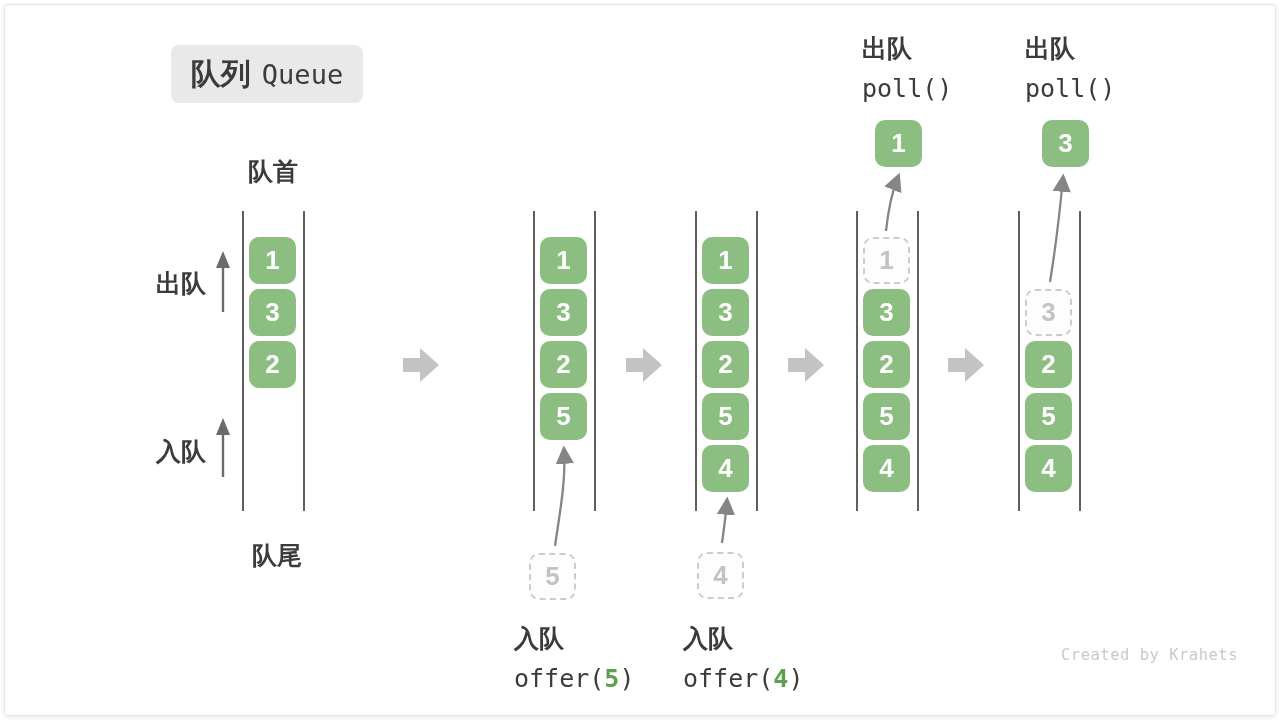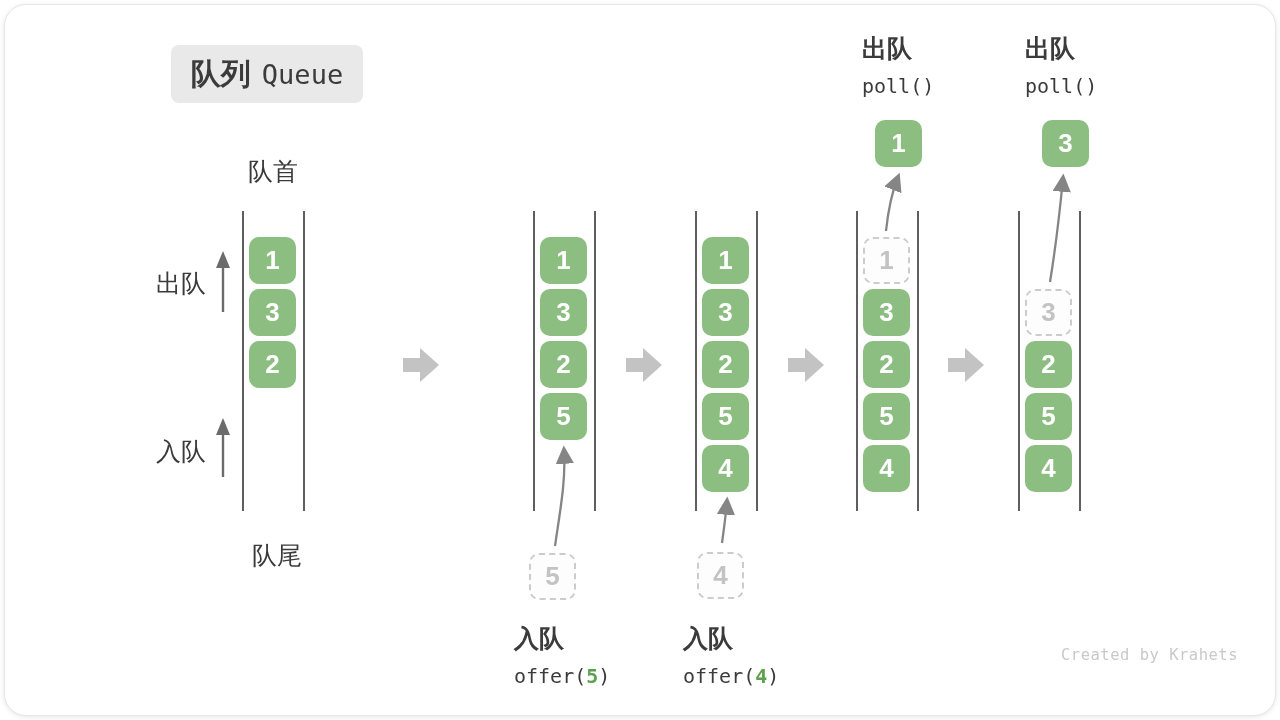--- a/index.html
+++ b/index.html
@@ -6,38 +6,38 @@
     margin: 0; padding: 0;
     width: 1280px; height: 720px;
     background: #ffffff;
     font-family: "Liberation Sans", sans-serif;
   }
   .card {
     position: absolute;
     left: 4px; top: 4px; right: 4px; bottom: 4px;
     background: #ffffff;
     border: 1px solid #e6e6e6;
-    border-radius: 22px;
+    border-radius: 4px;
     box-shadow: 0 1px 5px rgba(0,0,0,0.10);
     overflow: hidden;
   }
 
   .title-box {
     position: absolute; left: 166px; top: 40px;
     width: 192px; height: 58px;
     background: var(--titleBg, #e9e9e9);
     border-radius: 8px;
     display: flex; align-items: center; justify-content: center; gap: 11px;
   }
   .title-zh { font-size: 30px; font-weight: 700; color: var(--dark, #3b3b3b); }
   .title-en { font-family: "DejaVu Sans Mono", monospace; font-size: 27px; font-weight: 500; color: var(--dark, #3b3b3b); }
 
   .cn-label {
     position: absolute;
-    font-size: 25px; font-weight: 400;
+    font-size: 25px; font-weight: 700;
     color: var(--dark, #3b3b3b);
     white-space: nowrap;
   }
 
   .vline {
     position: absolute; top: 206px;
     width: 1.5px; height: 300px;
     background: var(--line, #5f5f5f);
   }
 
@@ -57,21 +57,21 @@
   }
 
   .op {
     position: absolute;
     display: flex; flex-direction: column; gap: 9px;
     white-space: nowrap;
   }
   .op-name { font-size: 25px; font-weight: 600; color: var(--dark, #3b3b3b); }
   .op-code {
     font-family: "DejaVu Sans Mono", monospace;
-    font-size: 20px; font-weight: 500; color: var(--dark, #3b3b3b);
+    font-size: 25px; font-weight: 500; color: var(--dark, #3b3b3b);
   }
   .op-code .arg { color: var(--accent, #5ba14e); font-weight: 700; }
 
   .watermark {
     position: absolute; right: 37px; top: 641px;
     font-family: "DejaVu Sans Mono", monospace;
     font-size: 15.5px; color: var(--watermark, #c9c9c9);
     letter-spacing: 0.5px;
   }
 

